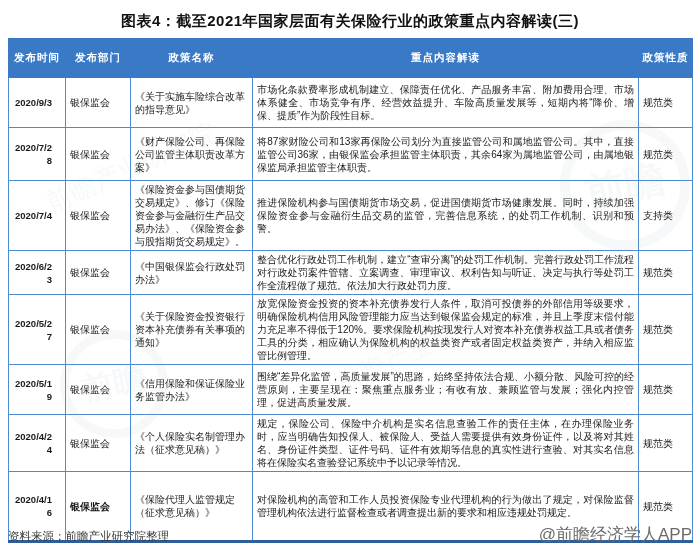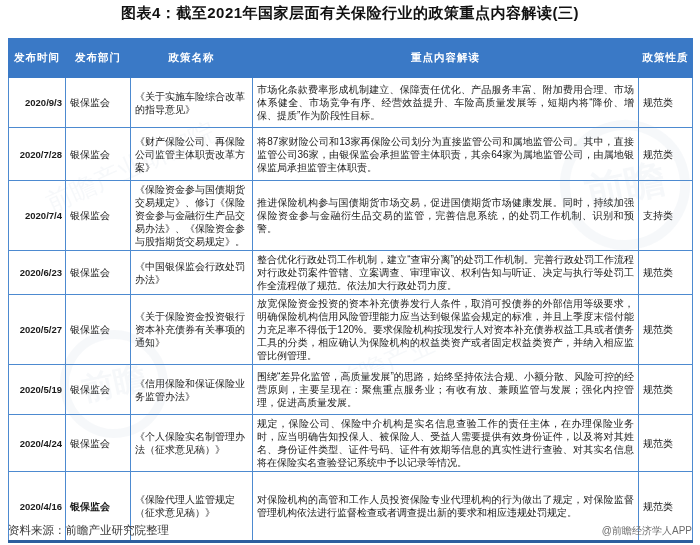--- a/index.html
+++ b/index.html
@@ -2,57 +2,57 @@
 <html><head>
 <meta charset="utf-8">
 <style>
   html,body{margin:0;padding:0;}
   body{
     width:700px;height:545px;position:relative;overflow:hidden;background:#ffffff;
     font-family:"Liberation Sans","DejaVu Sans",sans-serif;
     -webkit-font-smoothing:antialiased;
   }
   .page-title{
-    position:absolute;top:4px;left:0;width:700px;text-align:center;
+    position:absolute;top:12px;left:0;width:700px;text-align:center;
     font-size:15px;font-weight:bold;color:#111;letter-spacing:0.5px;
   }
   .table-wrap{position:absolute;top:38px;left:8px;width:684px;}
   table{
     border-collapse:collapse;table-layout:fixed;width:684px;
     border-bottom:3px solid #2d5f9f;
   }
   th{
     background:#3a79c6;color:#ffffff;font-size:10.5px;font-weight:bold;
     padding:12px 2px;border:1px solid #3a79c6;text-align:center;letter-spacing:1px;
   }
   td{
     border:1px solid #4d8ad0;font-size:10px;line-height:13px;
     padding:2px 4px;vertical-align:middle;color:#1a1a1a;word-break:break-all;
   }
-  .cell-date{text-align:right;font-weight:bold;font-size:9.5px;padding-right:3px;}
+  .cell-date{text-align:right;font-weight:bold;font-size:9.5px;padding-right:13px;}
   .cell-dept{text-align:left;}
   .cell-policy{text-align:left;}
   .cell-content{text-align:justify;}
   .cell-nature{text-align:left;}
   tbody tr:nth-child(1){height:50px}
   tbody tr:nth-child(2){height:53px}
   tbody tr:nth-child(3){height:63px}
   tbody tr:nth-child(4){height:44px}
   tbody tr:nth-child(5){height:36px}
   tbody tr:nth-child(6){height:50px}
   tbody tr:nth-child(7){height:50px}
   tbody tr:nth-child(8){height:70px}
   tbody tr:nth-child(9){height:28px}
   tbody tr:nth-child(8) .cell-dept{font-weight:bold;}
   .page-footer{
     position:absolute;left:8px;right:8px;top:523px;
     display:flex;justify-content:space-between;align-items:baseline;gap:44px;
   }
   .source-note{font-size:11.5px;color:#3a3a3a;}
-  .app-credit{font-size:10px;color:#6b6b6b;}
+  .app-credit{font-size:17px;color:#6b6b6b;}
   .wm{position:absolute;pointer-events:none;color:#8fa6c0;opacity:0.07;white-space:nowrap;z-index:5;}
   .wm-text1{top:150px;left:40px;font-size:26px;transform:rotate(-24deg);}
   .wm-text2{top:330px;left:330px;font-size:26px;transform:rotate(-24deg);}
   .wm-circle{
     top:120px;left:560px;width:110px;height:110px;border:10px solid #8fa6c0;
     border-radius:50%;display:flex;align-items:center;justify-content:center;
     font-size:40px;font-weight:bold;transform:rotate(-12deg);
   }
   .wm-circle2{
     top:330px;left:60px;width:90px;height:90px;border:9px solid #8fa6c0;

